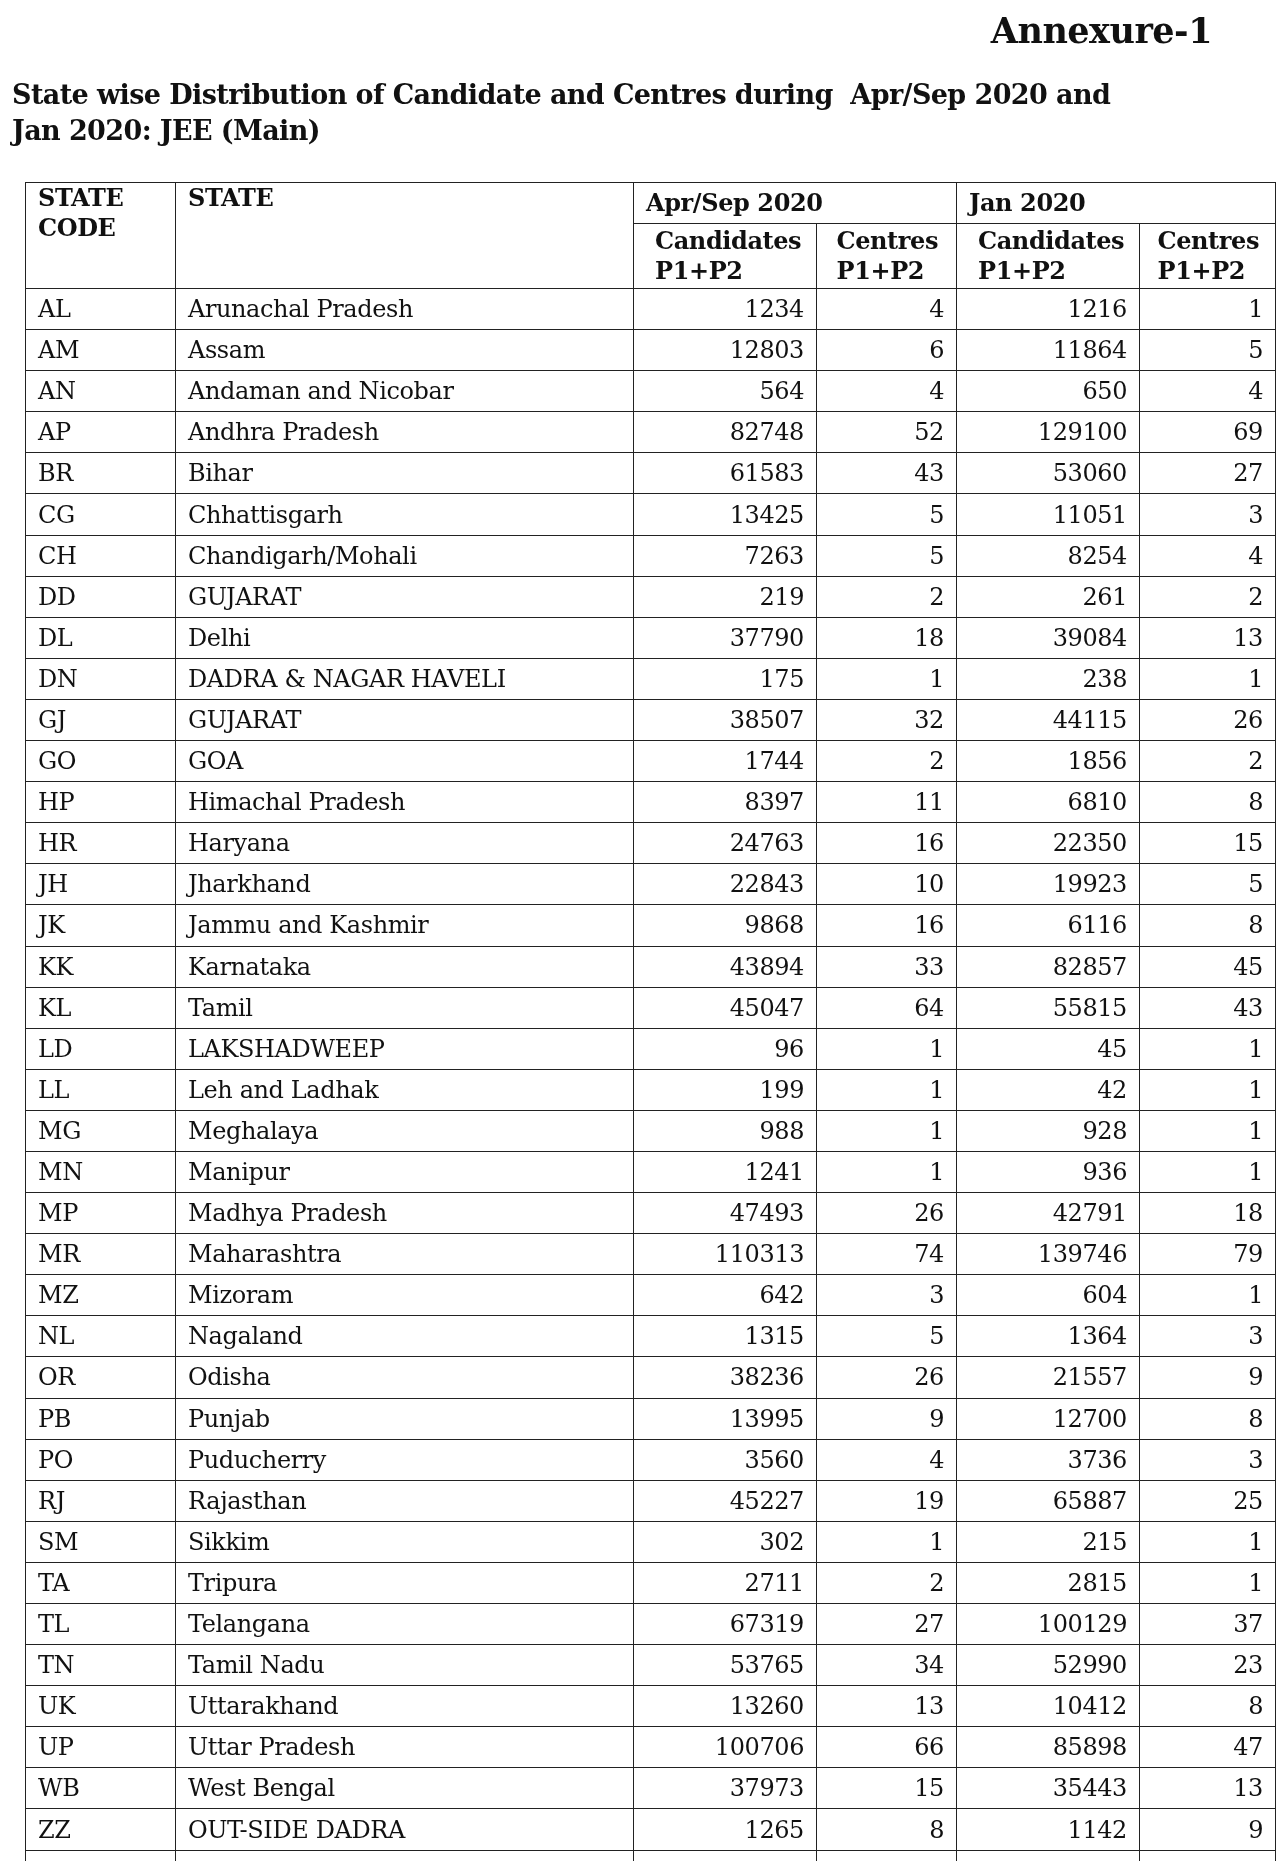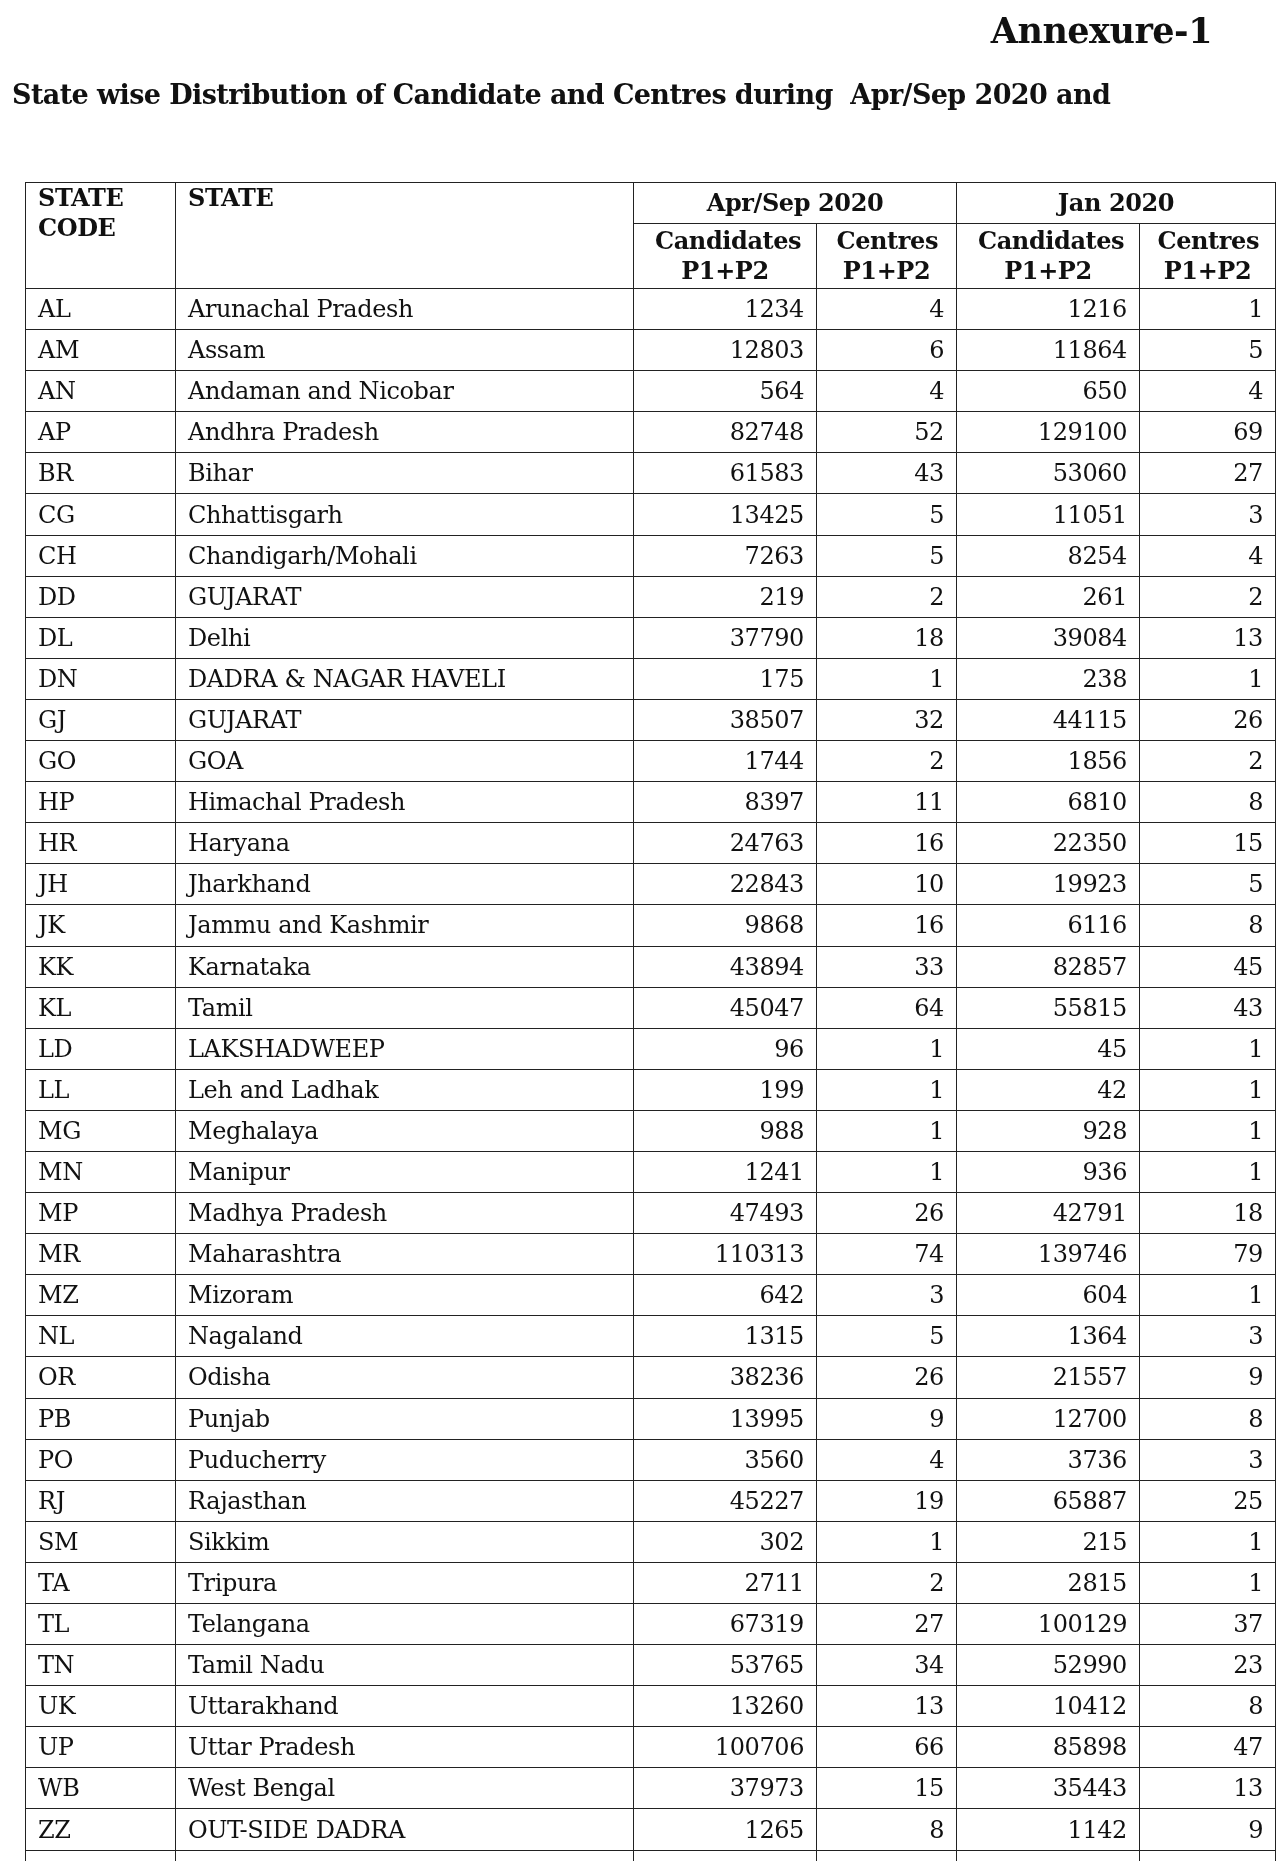--- a/index.html
+++ b/index.html
@@ -3,33 +3,34 @@
 <meta charset="utf-8">
 <style>
   html, body { margin: 0; padding: 0; background: #ffffff; }
   body { width: 1280px; height: 1861px; position: relative; overflow: hidden; color: #111; }
   .annex { position: absolute; right: 68px; top: 10px; font-family: "DejaVu Serif", serif; font-weight: bold; font-size: 35px; letter-spacing: -0.5px; }
   .title { position: absolute; left: 12px; top: 44px; width: 1200px; font-family: "DejaVu Serif", serif; font-weight: bold; font-size: 27px; line-height: 36px; letter-spacing: -0.6px; margin-top: 33px; }
   table.grid { position: absolute; left: 25px; top: 147px; width: 1250px; border-collapse: collapse; table-layout: fixed; font-family: "DejaVu Serif", serif; margin-top: 35px; }
   table.grid th, table.grid td { border: 1.6px solid #222; padding: 0 12px; }
   table.grid th { font-weight: bold; font-size: 24px; line-height: 30px; letter-spacing: -0.4px; }
   th.hl { text-align: left; vertical-align: top; padding-top: 2px; }
-  th.hc { text-align: center; }
+  th.hc { text-align: left; }
   tr.grp th { height: 40px; }
   tr.sub th { height: 64px; line-height: 30px; }
   table.grid td { height: 40.1px; font-size: 24px; letter-spacing: -0.4px; white-space: nowrap; }
   td.num { text-align: right; padding-right: 11px; }
   tr.total td { font-weight: bold; }
 </style>
 </head>
 <body>
 
 <div class="annex">Annexure-1</div>
 <div class="title">
   <div style="white-space:pre">State wise Distribution of Candidate and Centres during  Apr/Sep 2020 and</div>
+  <div>Jan 2020: JEE (Main)</div>
 </div>
 
 <table class="grid">
   <colgroup>
     <col style="width:150px">
       <col style="width:458px">
       <col style="width:183px">
       <col style="width:140px">
       <col style="width:183px">
       <col style="width:136px">

